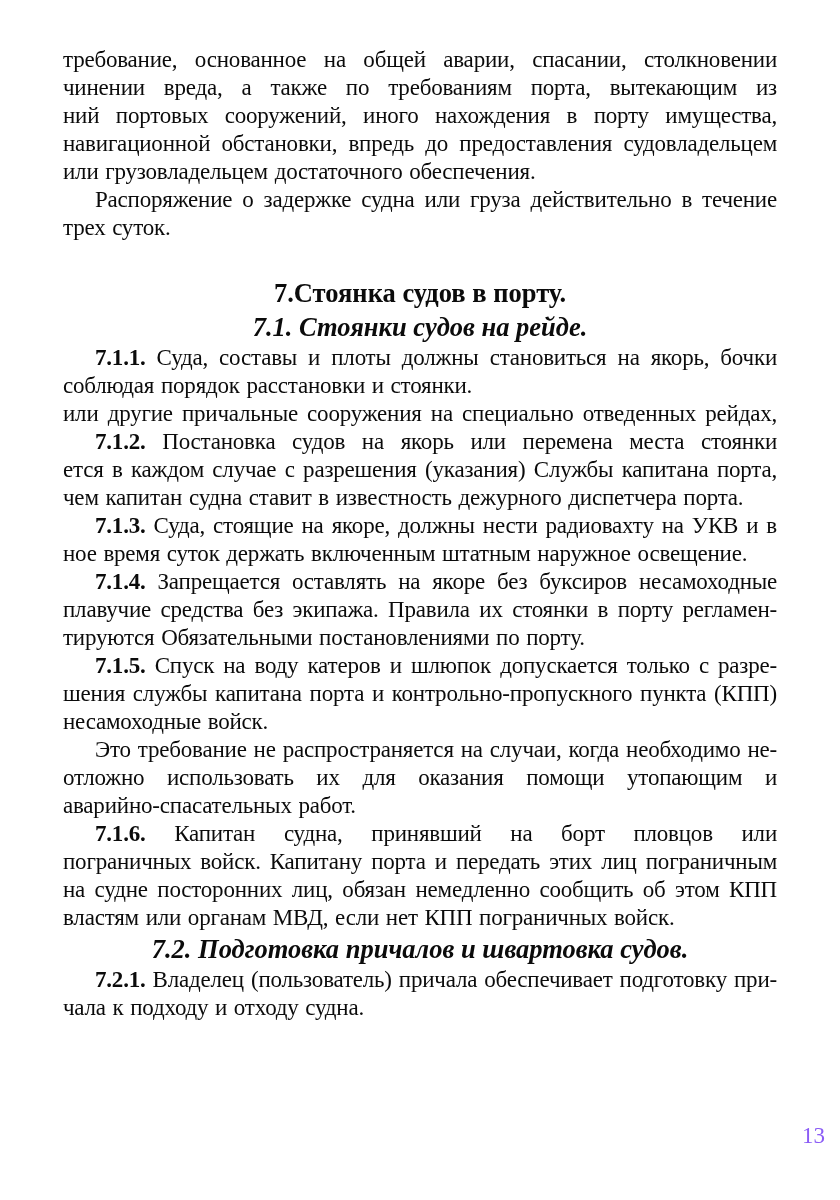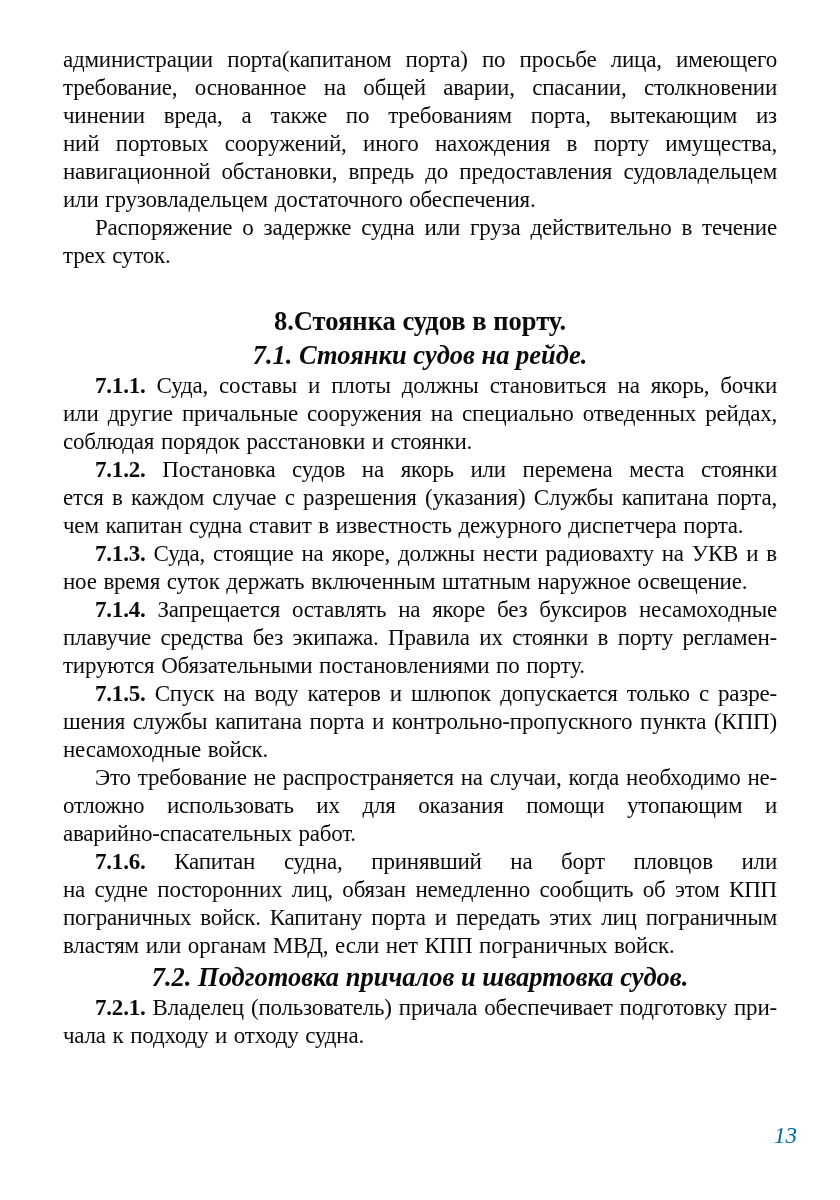--- a/index.html
+++ b/index.html
@@ -47,50 +47,48 @@
     text-align: center;
     font-weight: bold;
     letter-spacing: 0;
   }
   .h2 { font-style: italic; }
   .mt-large { margin-top: 34px; }
   .mt-medium { }
   .page-number {
     position: absolute;
     top: 1122px;
-    right: 43px;
+    right: 15px;
     font-size: 23px;
     line-height: 28px;
-    color: #0369a1;
-    font-style: italic;
+    color: #8b5cf6;
   }
 </style>
 </head>
 <body>
 
 <div class="page">
   <div class="content">
       <div class="para">
-        <span class="line">администрации порта(капитаном порта) по просьбе лица, имеющего</span>
         <span class="line">требование, основанное на общей аварии, спасании, столкновении судов,</span>
         <span class="line">чинении вреда, а также по требованиям порта, вытекающим из поврежде-</span>
         <span class="line">ний портовых сооружений, иного нахождения в порту имущества, средств</span>
         <span class="line">навигационной обстановки, впредь до предоставления судовладельцем</span>
         <span class="line last">или грузовладельцем достаточного обеспечения.</span>
       </div>
       <div class="para indent">
         <span class="line">Распоряжение о задержке судна или груза действительно в течение</span>
         <span class="line last">трех суток.</span>
       </div>
-      <div class="h1 mt-large">8.Стоянка судов в порту.</div>
+      <div class="h1 mt-large">7.Стоянка судов в порту.</div>
       <div class="h2">7.1. Стоянки судов на рейде.</div>
       <div class="para indent">
         <span class="line"><span class="num">7.1.1.</span> Суда, составы и плоты должны становиться на якорь, бочки</span>
+        <span class="line last">соблюдая порядок расстановки и стоянки.</span>
         <span class="line">или другие причальные сооружения на специально отведенных рейдах,</span>
-        <span class="line last">соблюдая порядок расстановки и стоянки.</span>
       </div>
       <div class="para indent">
         <span class="line"><span class="num">7.1.2.</span> Постановка судов на якорь или перемена места стоянки выполня-</span>
         <span class="line">ется в каждом случае с разрешения (указания) Службы капитана порта, о</span>
         <span class="line last">чем капитан судна ставит в известность дежурного диспетчера порта.</span>
       </div>
       <div class="para indent">
         <span class="line"><span class="num">7.1.3.</span> Суда, стоящие на якоре, должны нести радиовахту на УКВ и в тем-</span>
         <span class="line last">ное время суток держать включенным штатным наружное освещение.</span>
       </div>
@@ -104,22 +102,22 @@
         <span class="line">шения службы капитана порта и контрольно-пропускного пункта (КПП)</span>
         <span class="line last">несамоходные войск.</span>
       </div>
       <div class="para indent">
         <span class="line">Это требование не распространяется на случаи, когда необходимо не-</span>
         <span class="line">отложно использовать их для оказания помощи утопающим и выполнения</span>
         <span class="line last">аварийно-спасательных работ.</span>
       </div>
       <div class="para indent">
         <span class="line"><span class="num">7.1.6.</span> Капитан судна, принявший на борт пловцов или обнаруживший</span>
+        <span class="line">пограничных войск. Капитану порта и передать этих лиц пограничным</span>
         <span class="line">на судне посторонних лиц, обязан немедленно сообщить об этом КПП</span>
-        <span class="line">пограничных войск. Капитану порта и передать этих лиц пограничным</span>
         <span class="line last">властям или органам МВД, если нет КПП пограничных войск.</span>
       </div>
       <div class="h2 mt-medium">7.2. Подготовка причалов и швартовка судов.</div>
       <div class="para indent">
         <span class="line"><span class="num">7.2.1.</span> Владелец (пользователь) причала обеспечивает подготовку при-</span>
         <span class="line last">чала к подходу и отходу судна.</span>
       </div>
     </div>
   <span class="page-number">13</span>
 </div>

